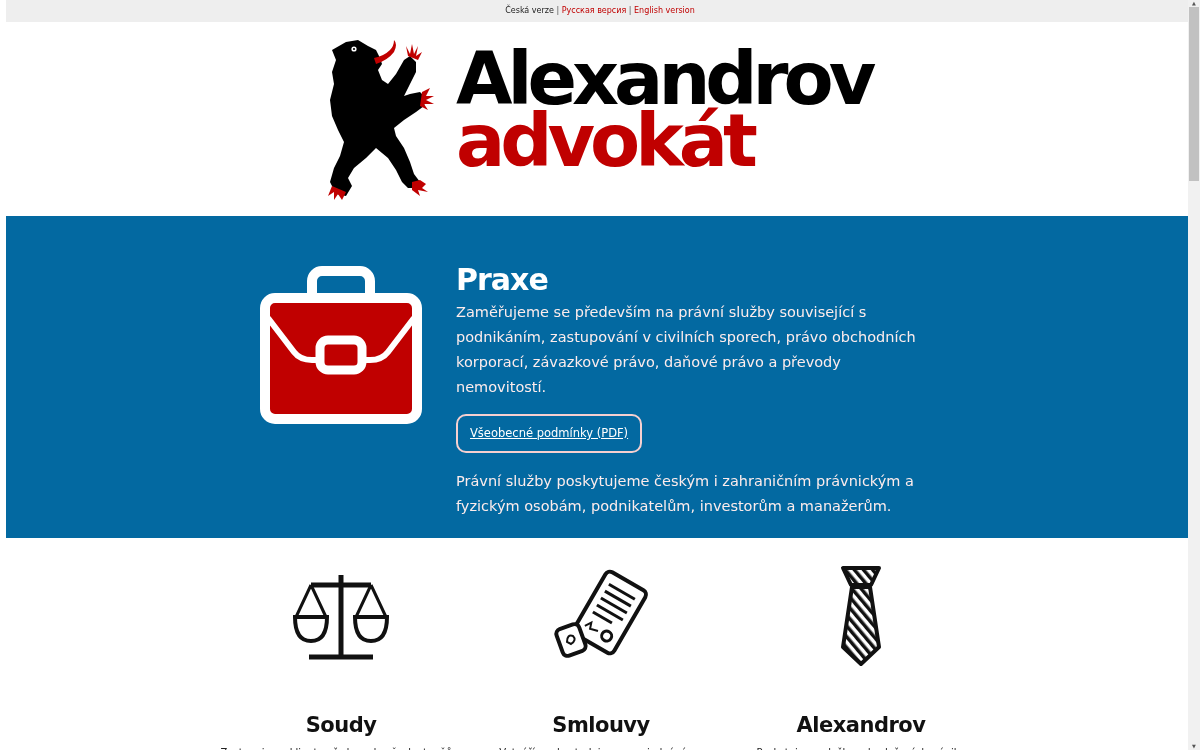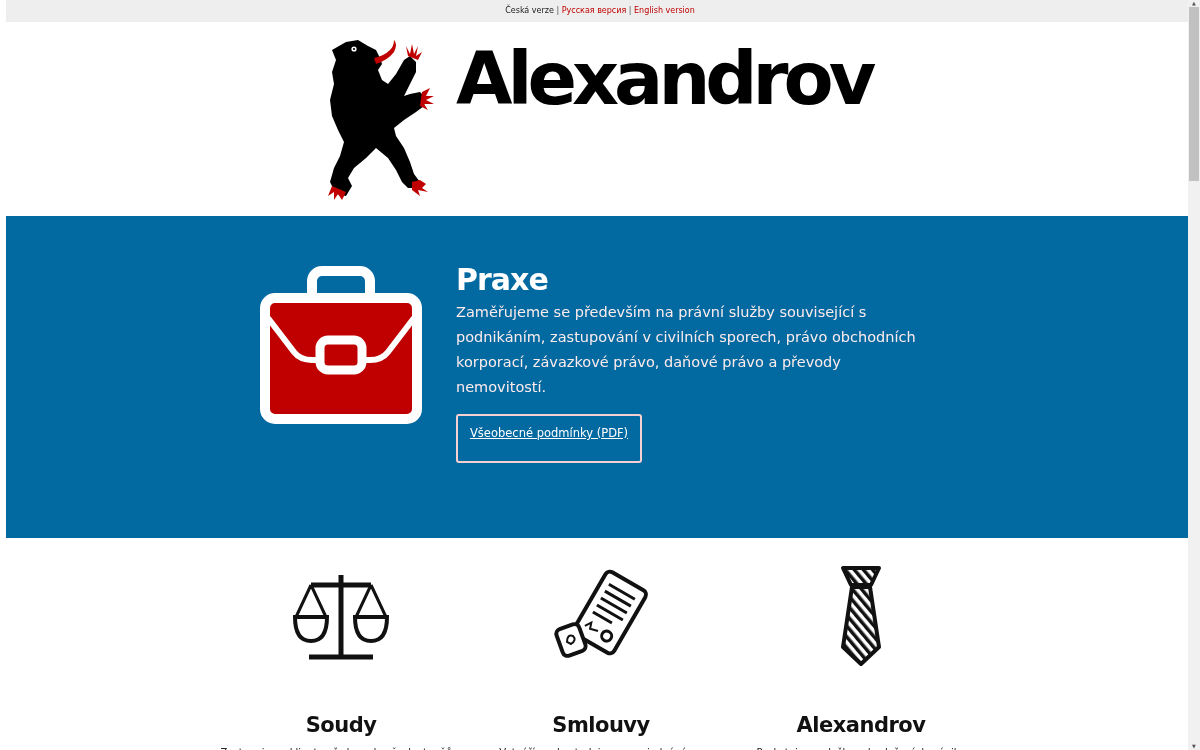--- a/index.html
+++ b/index.html
@@ -20,21 +20,21 @@
     .brand { position: absolute; left: 450px; top: 24px; }
     .brand .name { font-family: "DejaVu Sans", sans-serif; font-weight: bold; font-size: 73px; letter-spacing: -5px; line-height: 66px; color: #000; }
     .brand .sub { font-family: "DejaVu Sans", sans-serif; font-weight: bold; font-size: 73px; letter-spacing: -5px; line-height: 62px; color: #c00000; margin-top: -2px; }
 
     
     .praxe { height: 322px; background: #0369a1; position: relative; color: #fff; }
     .briefcase { position: absolute; left: 254px; top: 50px; width: 162px; height: 158px; }
     .praxe-content { position: absolute; left: 450px; top: 46px; width: 470px; }
     .praxe-title { font-size: 30px; font-weight: bold; letter-spacing: -1px; line-height: 36px; }
     .praxe-text { font-size: 14.5px; line-height: 25px; margin-top: 2px; color: #fdecec; }
-    .pdf-btn { display: inline-block; margin-top: 14px; border: 2px solid #f6d0d0; border-radius: 3px; color: #fff; font-size: 11.5px; padding: 0 12px; height: 49px; line-height: 35px; background: transparent; font-family: "DejaVu Sans", sans-serif; cursor: pointer; }
+    .pdf-btn { display: inline-block; margin-top: 14px; border: 2px solid #f6d0d0; border-radius: 10px; color: #fff; font-size: 11.5px; padding: 0 12px; height: 39px; line-height: 35px; background: transparent; font-family: "DejaVu Sans", sans-serif; cursor: pointer; }
     .praxe-text2 { font-size: 14.5px; line-height: 25px; margin-top: 16px; color: #fdecec; }
 
     
     .services { position: relative; height: 234px; }
     .service { position: absolute; top: 26px; width: 250px; text-align: center; }
     .service .icon { height: 104px; display: flex; justify-content: center; align-items: center; }
     .service h2 { font-size: 21px; font-weight: bold; margin-top: 44px; line-height: 26px; letter-spacing: -0.5px; color: #111; }
     .service p { font-size: 10px; line-height: 17px; margin-top: 6px; color: #222; }
 
     
@@ -69,34 +69,36 @@
         <path d="M50 22 Q60 20 66 14 Q70 10 70 4 Q74 8 70 16 Q64 24 52 28 Z" fill="#c00000"></path>
 
         <path d="M84 20 L82 10 L86 18 L88 8 L90 18 L94 10 L92 20 L98 16 L94 24 Z" fill="#c00000"></path>
         <path d="M98 56 L106 52 L102 60 L110 60 L102 64 L110 68 L100 68 L104 74 L96 70 Z" fill="#c00000"></path>
         <path d="M88 146 L96 144 L102 148 L98 152 L104 156 L94 154 L96 160 L88 154 Z" fill="#c00000"></path>
         <path d="M22 156 L18 164 L14 158 L10 164 L10 156 L4 160 L8 150 Z" fill="#c00000"></path>
       </svg>
     </a>
     <div class="brand">
       <div class="name">Alexandrov</div>
+      <div class="sub">advokát</div>
     </div>
   </div>
 
   <div class="praxe">
     <svg class="briefcase" viewBox="0 0 162 158">
       <rect x="52" y="5" width="58" height="40" rx="10" fill="none" stroke="#fff" stroke-width="10"></rect>
       <rect x="5" y="32" width="152" height="121" rx="10" fill="#c00000" stroke="#fff" stroke-width="10"></rect>
       <path d="M8 52 L34 86 Q40 94 52 94 L110 94 Q122 94 128 86 L154 52" fill="none" stroke="#fff" stroke-width="6"></path>
       <rect x="60" y="74" width="42" height="30" rx="8" fill="#c00000" stroke="#fff" stroke-width="9"></rect>
     </svg>
     <div class="praxe-content">
       <h1 class="praxe-title">Praxe</h1>
       <p class="praxe-text">Zaměřujeme se především na právní služby související s podnikáním, zastupování v civilních sporech, právo obchodních korporací, závazkové právo, daňové právo a převody nemovitostí.</p>
       <a class="pdf-btn" href="#">Všeobecné podmínky (PDF)</a>
+      <p class="praxe-text2">Právní služby poskytujeme českým i zahraničním právnickým a fyzickým osobám, podnikatelům, investorům a manažerům.</p>
     </div>
   </div>
 
   <div class="services">
 
     <div class="service" style="left:210px;">
       <div class="icon">
         <svg width="96" height="90" viewBox="0 0 96 90">
           <line x1="48" y1="4" x2="48" y2="84" stroke="#111" stroke-width="5"></line>
           <line x1="18" y1="14" x2="78" y2="14" stroke="#111" stroke-width="5"></line>

